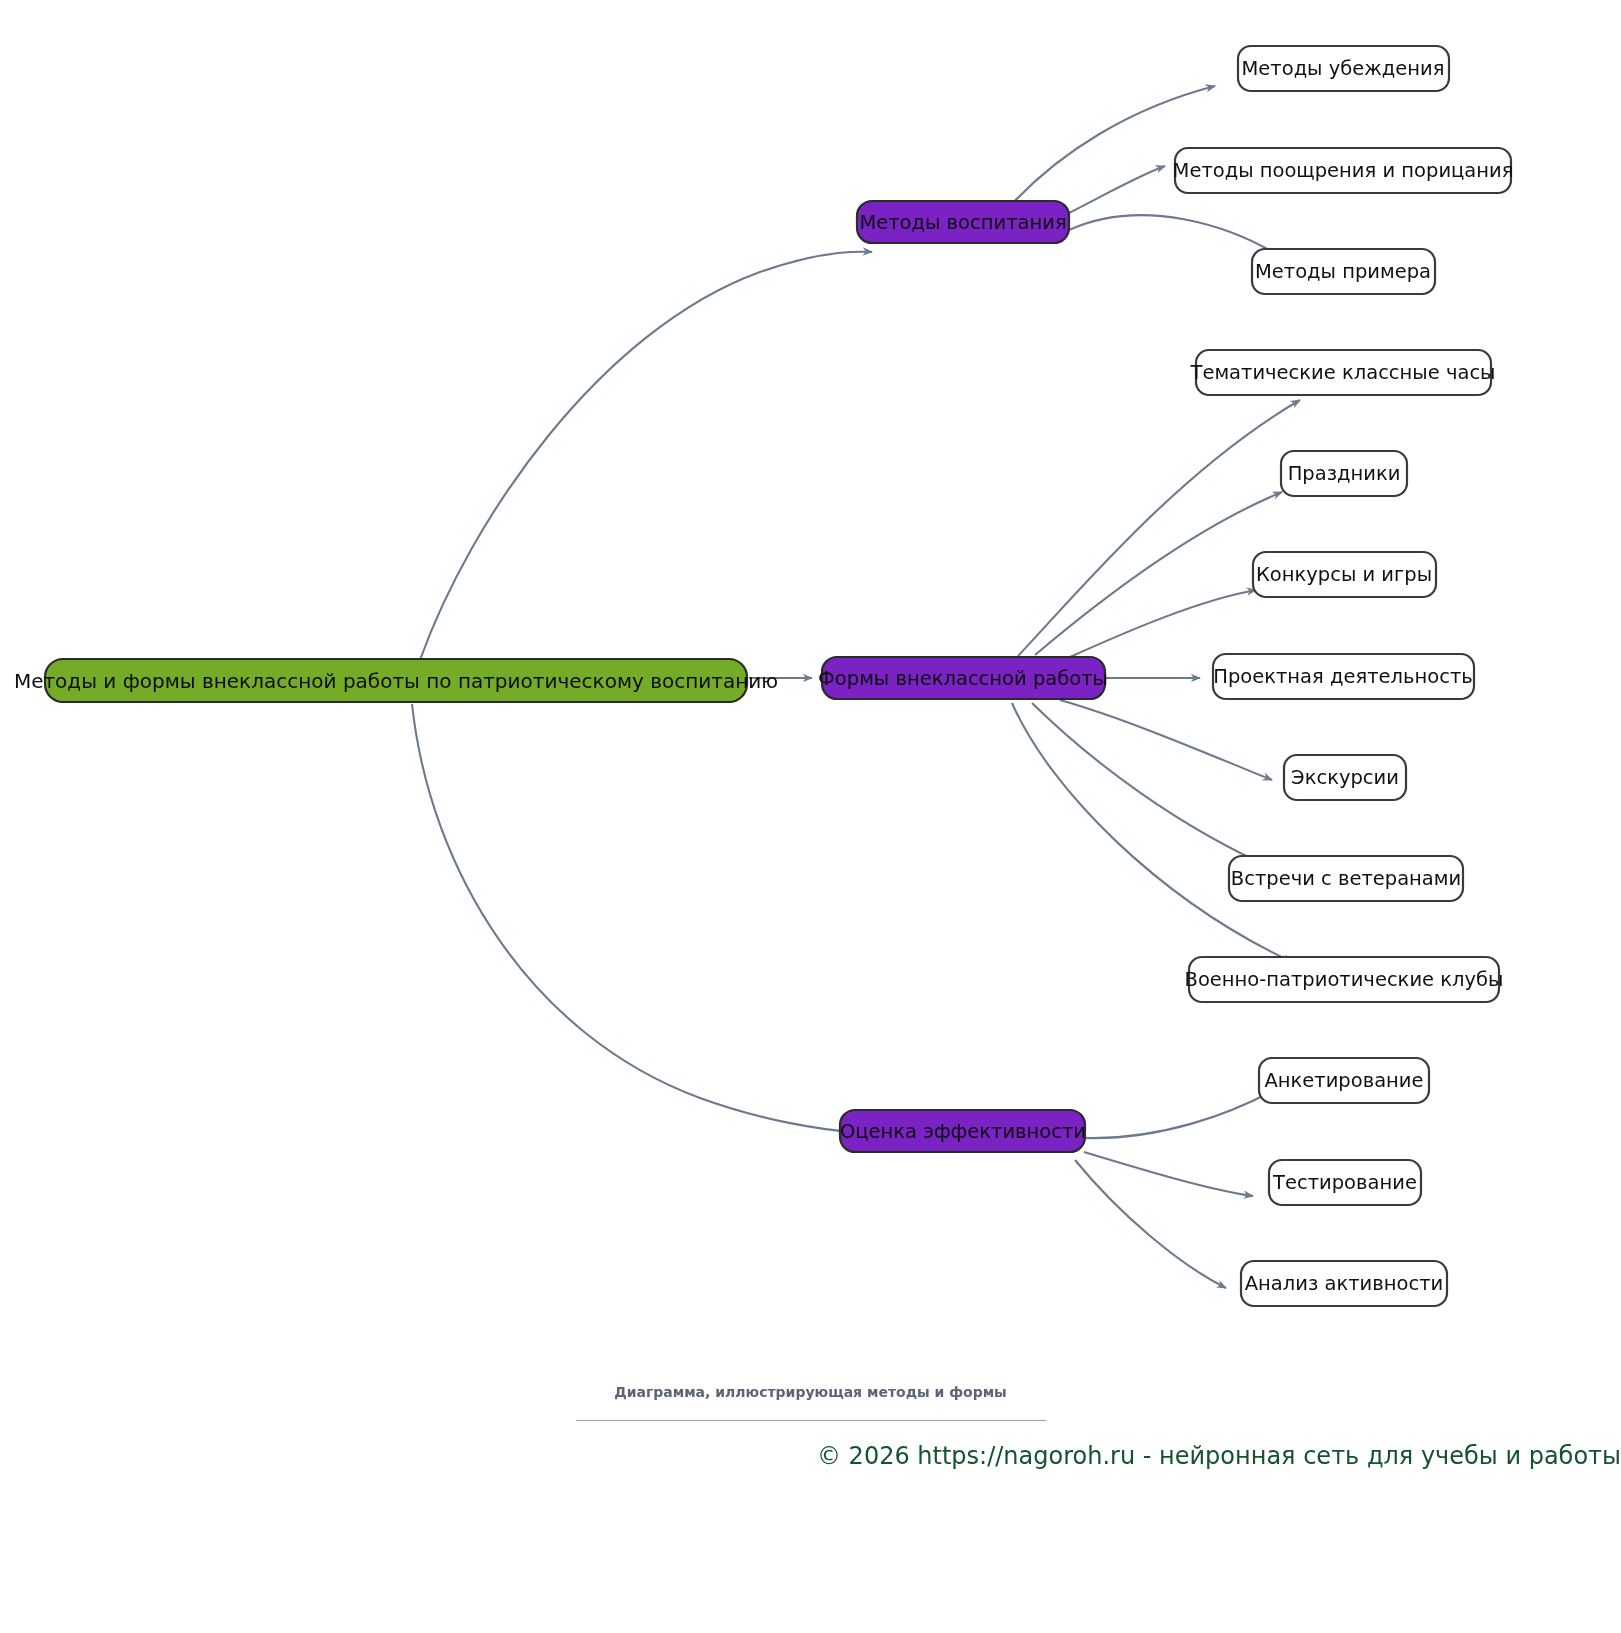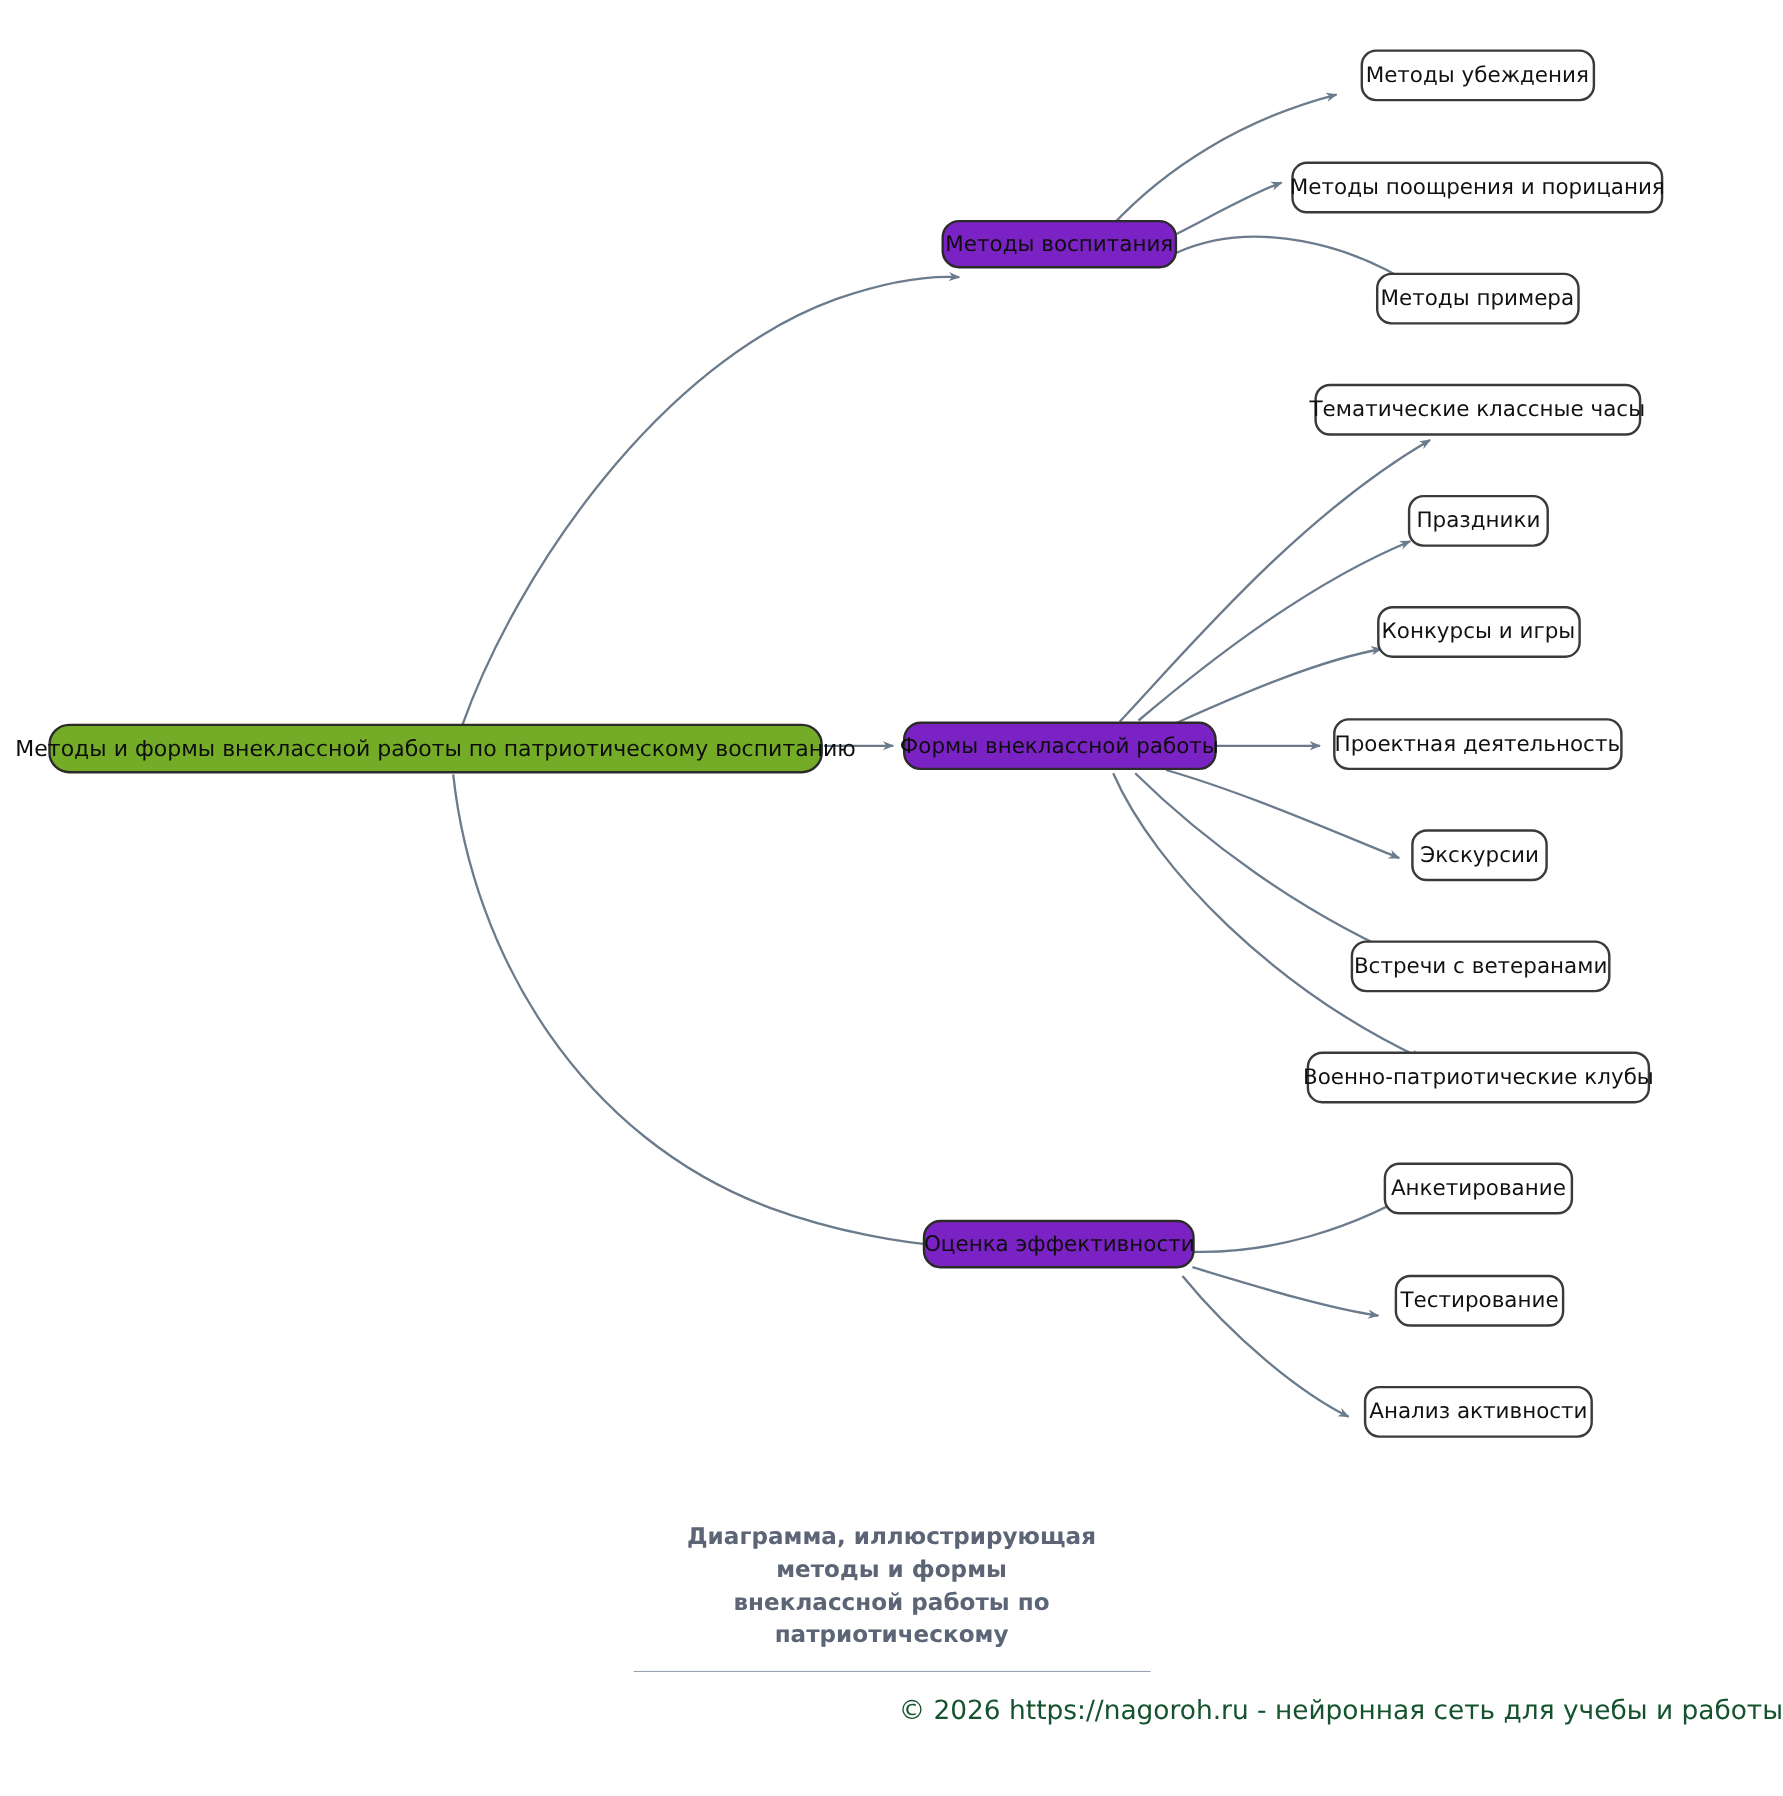--- a/index.html
+++ b/index.html
@@ -61,21 +61,21 @@
   .caption-block {
     position: absolute;
     left: 0;
     top: 1383px;
     width: 1621px;
     text-align: center;
     pointer-events: none;
   }
   .caption-text {
     font-family: "DejaVu Sans", "Liberation Sans", sans-serif;
-    font-size: 21px;
+    font-size: 14px;
     font-weight: bold;
     color: #5b6576;
     line-height: 1.42;
     margin: 0 auto;
     width: 470px;
   }
   .caption-rule {
     width: 470px;
     height: 0;
     border-top: 1.5px solid #9aa3b0;
@@ -212,19 +212,18 @@
         <rect class="node-rect-leaf" x="1241" y="1261" rx="13" ry="13" width="206" height="45"></rect>
         <text class="node-label" x="1344" y="1284">Анализ активности</text>
       </g>
 
     </g>
   </svg>
 
   <div class="caption-block">
     <div class="caption-text">
       <div>Диаграмма, иллюстрирующая методы и формы</div>
-      <div>внеклассной работы по патриотическому</div>
     </div>
     <div class="caption-rule"></div>
     <div class="footer-text">© 2026 https://nagoroh.ru - нейронная сеть для учебы и работы</div>
   </div>
 
 </div>
 
 </body></html>

